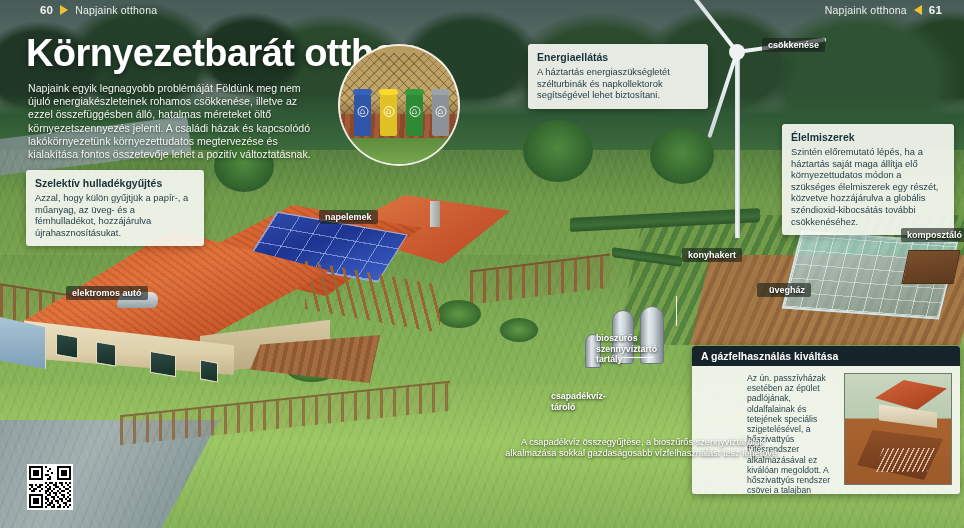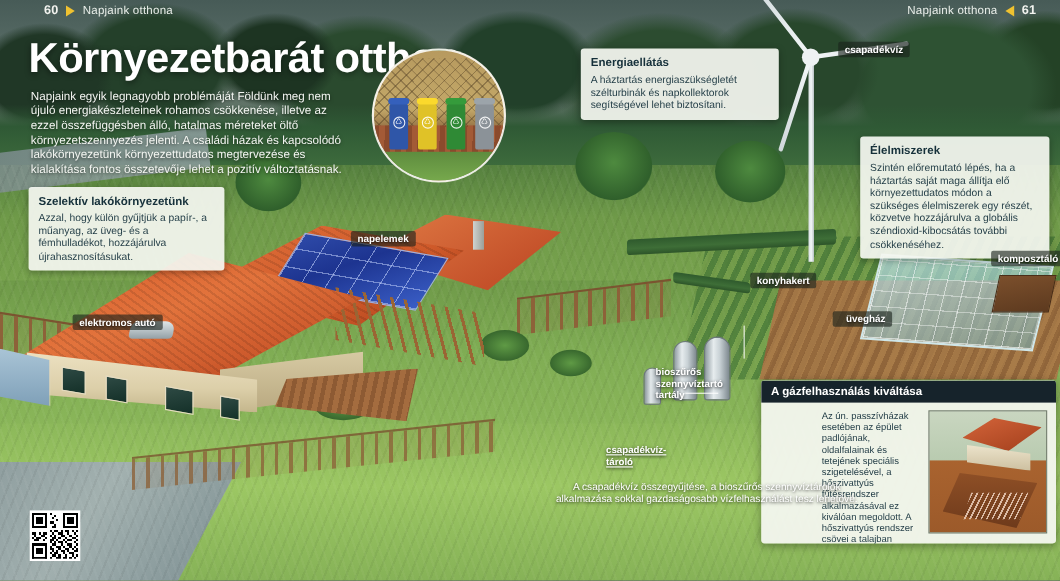--- a/index.html
+++ b/index.html
@@ -472,21 +472,21 @@
       <div class="lid"></div>
       <div class="sym">♺</div>
     </div>
     <div class="bin" style="left:92px;background:#8b9298;">
       <div class="lid"></div>
       <div class="sym">♺</div>
     </div>
   </div>
 
   <div class="box" style="left:26px;top:170px;width:178px;">
-    <h3>Szelektív lakókörnyezetünk</h3>
+    <h3>Szelektív hulladékgyűjtés</h3>
     <p>Azzal, hogy külön gyűjtjük a papír-, a műanyag, az üveg- és a fémhulladékot, hozzájárulva újrahasznosításukat.</p>
   </div>
 
   <div class="box" style="left:782px;top:124px;width:172px;">
     <h3>Élelmiszerek</h3>
     <p>Szintén előremutató lépés, ha a háztartás saját maga állítja elő környezettudatos módon a szükséges élelmiszerek egy részét, közvetve hozzájárulva a globális széndioxid-kibocsátás további csökkenéséhez.</p>
   </div>
 
   <div class="box" style="left:528px;top:44px;width:180px;">
     <h3>Energiaellátás</h3>
@@ -503,35 +503,35 @@
         <div class="gh-pit"></div>
         <div class="coil"></div>
       </div>
     </div>
   </div>
 
   <div class="water-block">
     <div class="d">A csapadékvíz összegyűjtése, a bioszűrős szennyvíztárolók alkalmazása sokkal gazdaságosabb vízfelhasználást tesz lehetővé.</div>
   </div>
 
-  <div class="plate" style="left:762px;top:38px;">csapadékvíz</div>
+  <div class="plate" style="left:762px;top:38px;">csökkenése</div>
   <div class="plate" style="left:319px;top:210px;">napelemek</div>
   <div class="plate" style="left:66px;top:286px;">elektromos autó</div>
   <div class="plate" style="left:682px;top:248px;">konyhakert</div>
   <div class="plate" style="left:757px;top:283px;padding-left:12px;">üvegház</div>
   <div class="plate" style="left:901px;top:228px;">komposztáló</div>
 
   <div class="freelabel" style="left:596px;top:294px;width:88px;">
     <span>bioszűrős</span><br>
     <span>szennyvíztartó</span><br>
     <span>tartály</span>
   </div>
   <div class="leader" style="left:676px;top:296px;width:1px;height:30px;"></div>
 
-  <div class="freelabel" style="left:551px;top:365px;width:70px;text-decoration:underline;">
+  <div class="freelabel" style="left:551px;top:352px;width:70px;">
     <span>csapadékvíz-</span><br>
     <span>tároló</span>
   </div>
   <div class="leader" style="left:623px;top:357px;width:30px;height:1px;"></div>
 
   <div class="qr">
     <svg width="42" height="42" viewBox="0 0 21 21" shape-rendering="crispEdges">
       <rect width="21" height="21" fill="#fff"></rect>
       <g fill="#000">
         <rect x="0" y="0" width="7" height="1"></rect>

